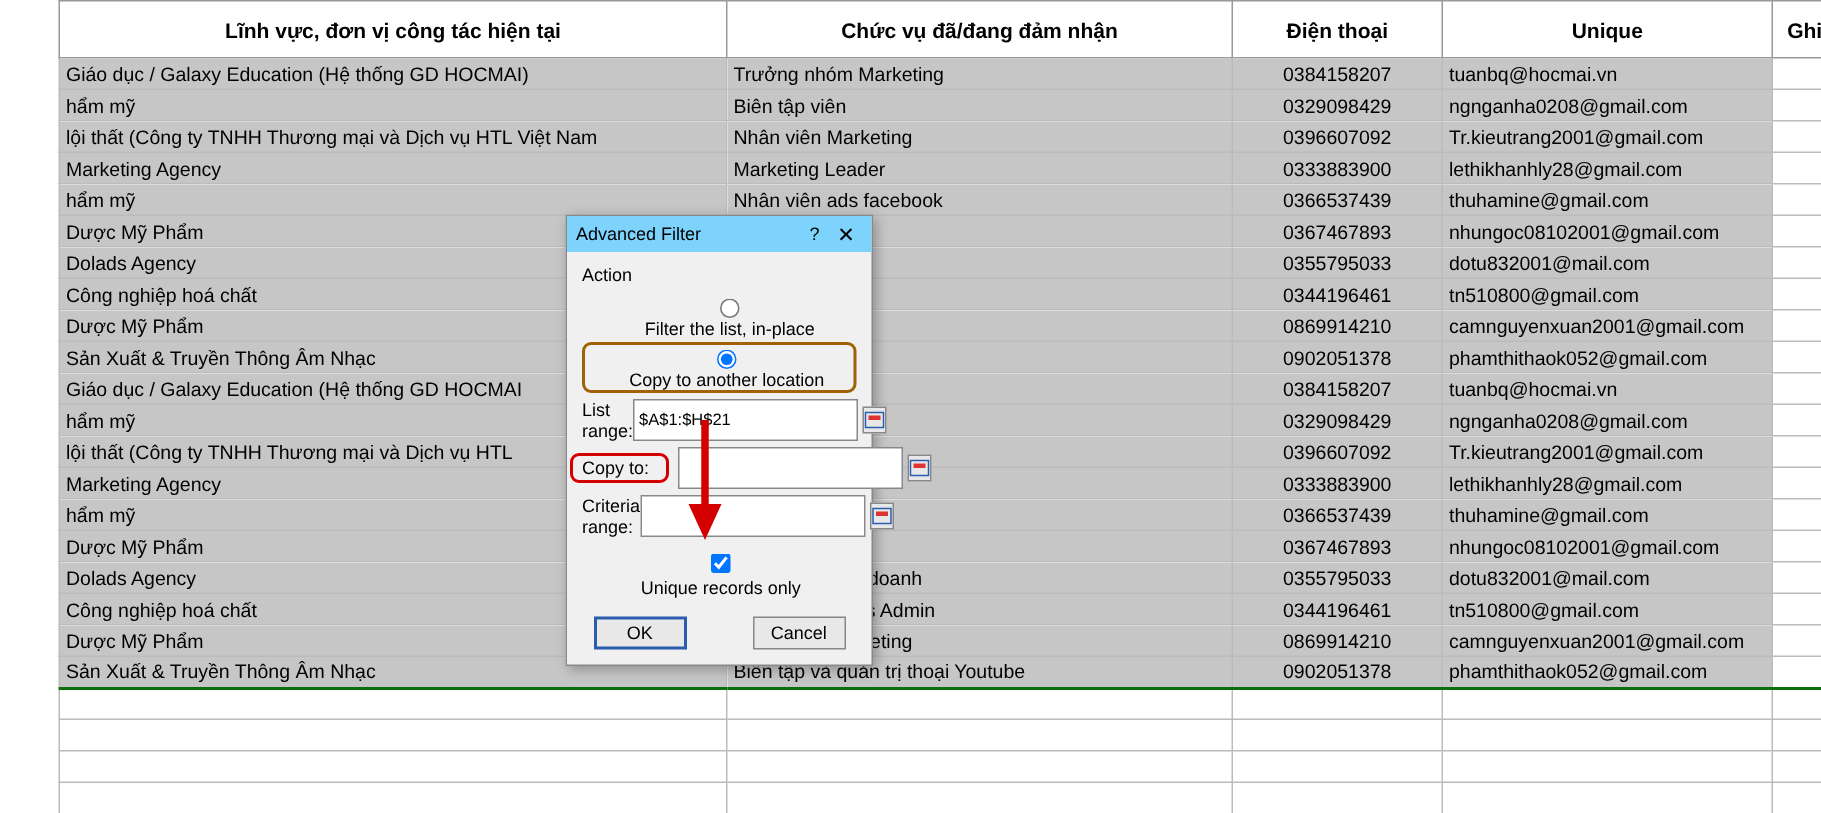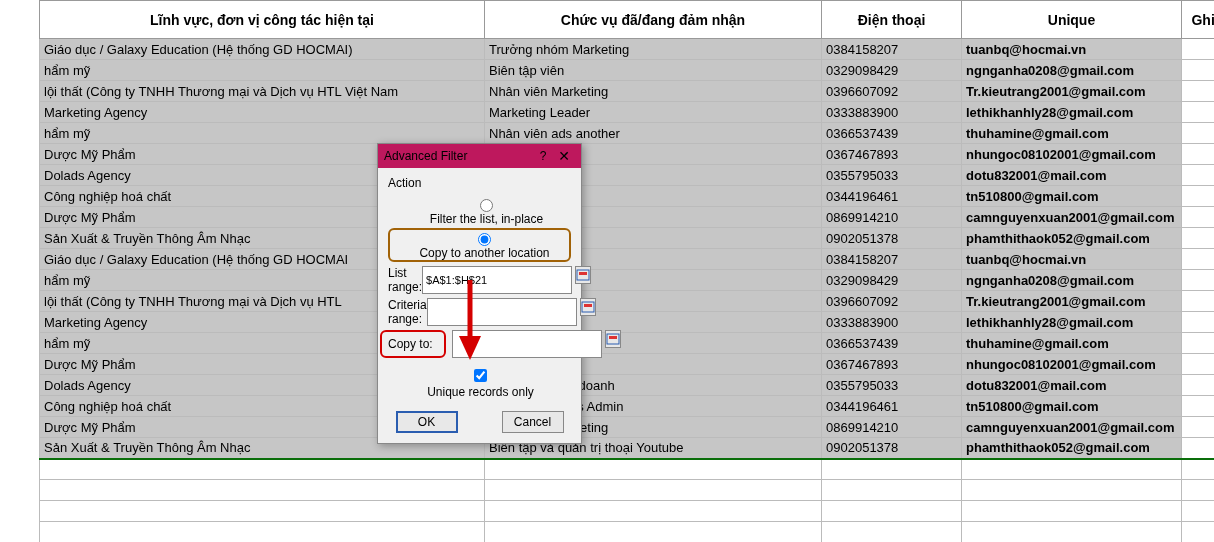--- a/index.html
+++ b/index.html
@@ -36,41 +36,41 @@
     overflow: hidden;
     text-overflow: clip;
     font-size: 13px;
   }
   .sel { background: #c6c6c6; }
   .col-linhvuc { width: 445px; }
   .col-chucvu  { width: 337px; }
   .col-phone   { width: 140px; }
   .col-email   { width: 220px; }
   .col-ghichu  { width: 72px; }
-  td.phone { }
-  td.email { text-align: left; font-weight: bold; }
+  td.phone { text-align: center; }
+  td.email { text-align: left; }
   tr.selection-bottom td {
     border-bottom: 2px solid #0a6e0a;
   }
 
   
   .dialog {
     position: absolute;
     left: 377px; top: 143px;
     width: 205px;
     background: #f0f0f0;
     border: 1px solid #888;
     box-shadow: 2px 2px 8px rgba(0,0,0,.3);
     font-size: 12px;
   }
   .dlg-title {
     display: flex;
     align-items: center;
     padding: 4px 6px;
-    background: #be185d;
+    background: #7dd3fc;
   }
   .dlg-title .txt { flex: 1; font-size: 12px; }
   .dlg-title .help {
     width: 20px; text-align: center; cursor: pointer;
   }
   .dlg-title .close {
     width: 22px; text-align: center; cursor: pointer; font-size: 14px;
   }
   .dlg-body { padding: 6px 10px 10px 10px; }
   .section-label { margin: 2px 0 4px 0; }
@@ -79,21 +79,21 @@
     padding: 2px 0 2px 14px;
     flex-direction: column;
   }
   .radio-row input, .check-row input { margin-right: 5px; }
   .hl-red {
     border: 2px solid #a16207;
     border-radius: 6px;
     padding: 0 2px 0 12px;
   }
   .form-row {
-    display: flex; 
+    display: flex; align-items: center;
     margin: 4px 0;
   }
   .form-row label { width: 75px; text-decoration: underline dotted transparent; }
   .form-row input[type=text] {
     flex: 1;
     height: 28px;
     font-size: 11px;
     padding: 0 3px;
     border: 1px solid #888;
   }
@@ -180,21 +180,21 @@
       </tr>
       <tr>
         <td class="sel">Marketing Agency</td>
         <td class="sel">Marketing Leader</td>
         <td class="phone sel">0333883900</td>
         <td class="email sel">lethikhanhly28@gmail.com</td>
         <td class=""></td>
       </tr>
       <tr>
         <td class="sel">hẩm mỹ</td>
-        <td class="sel">Nhân viên ads another</td>
+        <td class="sel">Nhân viên ads facebook</td>
         <td class="phone sel">0366537439</td>
         <td class="email sel">thuhamine@gmail.com</td>
         <td class=""></td>
       </tr>
       <tr>
         <td class="sel">Dược Mỹ Phẩm</td>
         <td class="sel"></td>
         <td class="phone sel">0367467893</td>
         <td class="email sel">nhungoc08102001@gmail.com</td>
         <td class=""></td>
@@ -342,31 +342,20 @@
       <span>Filter the list, in-place</span>
     </div>
     <div class="radio-row hl-red">
       <input type="radio" name="act" checked="" style="">
       <span>Copy to another location</span>
     </div>
 
     <div class="form-row">
       <label>List range:</label>
       <input type="text" value="$A$1:$H$21" style="">
-      <span class="range-btn">
-        <svg viewBox="0 0 14 12">
-            <rect x="1" y="1" width="12" height="10" fill="none" stroke="#2a5db0"></rect>
-            <rect x="3" y="3" width="8" height="3" fill="#d33"></rect>
-          </svg>
-      </span>
-    </div>
-
-    <div class="form-row">
-      <label>Criteria range:</label>
-      <input type="text" value="" style="">
       <span class="range-btn">
         <svg viewBox="0 0 14 12">
             <rect x="1" y="1" width="12" height="10" fill="none" stroke="#2a5db0"></rect>
             <rect x="3" y="3" width="8" height="3" fill="#d33"></rect>
           </svg>
       </span>
     </div>
 
     <div class="form-row">
       <div class="copyto-wrap">
@@ -374,20 +363,31 @@
       </div>
       <input type="text" style="margin-left: 6px;" value="">
       <span class="range-btn">
         <svg viewBox="0 0 14 12">
             <rect x="1" y="1" width="12" height="10" fill="none" stroke="#2a5db0"></rect>
             <rect x="3" y="3" width="8" height="3" fill="#d33"></rect>
           </svg>
       </span>
     </div>
 
+    <div class="form-row">
+      <label>Criteria range:</label>
+      <input type="text" value="" style="">
+      <span class="range-btn">
+        <svg viewBox="0 0 14 12">
+            <rect x="1" y="1" width="12" height="10" fill="none" stroke="#2a5db0"></rect>
+            <rect x="3" y="3" width="8" height="3" fill="#d33"></rect>
+          </svg>
+      </span>
+    </div>
+
     <div class="check-row">
       <input type="checkbox" checked="" style="">
       <span>Unique records only</span>
     </div>
 
     <div class="btn-row">
       <button class="btn primary">OK</button>
       <button class="btn">Cancel</button>
     </div>
   </div>

